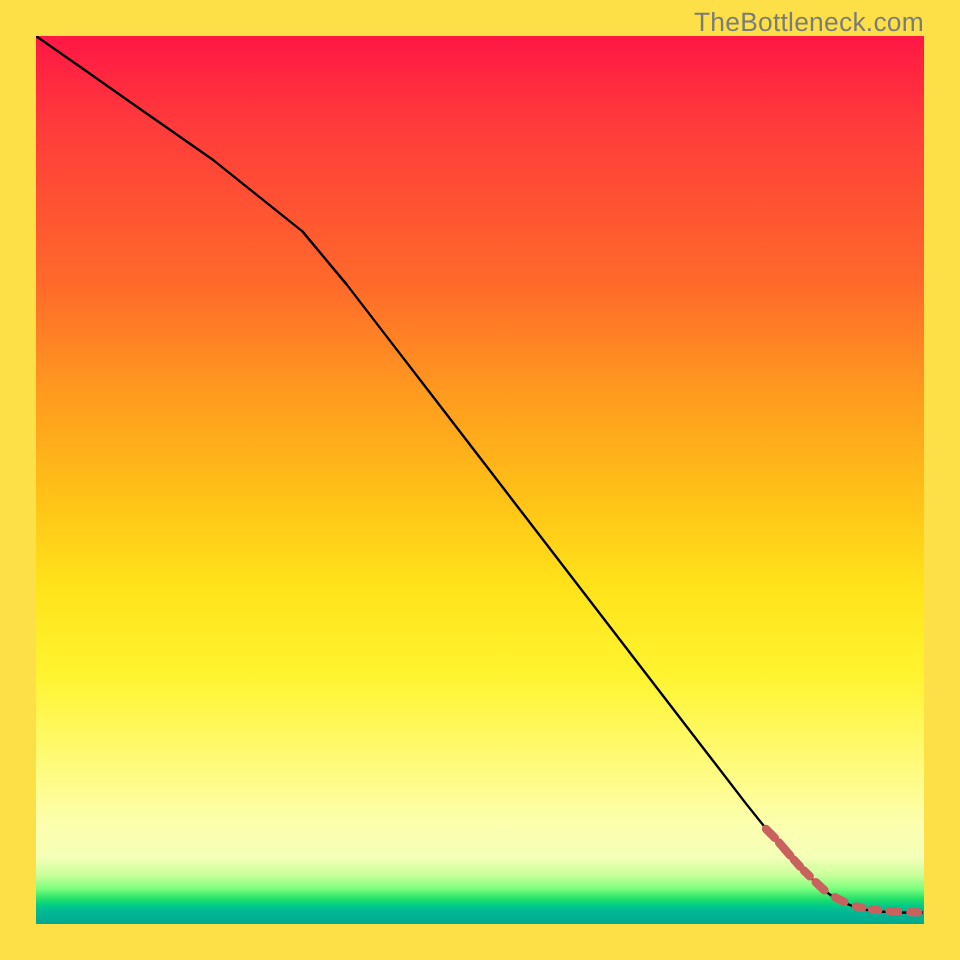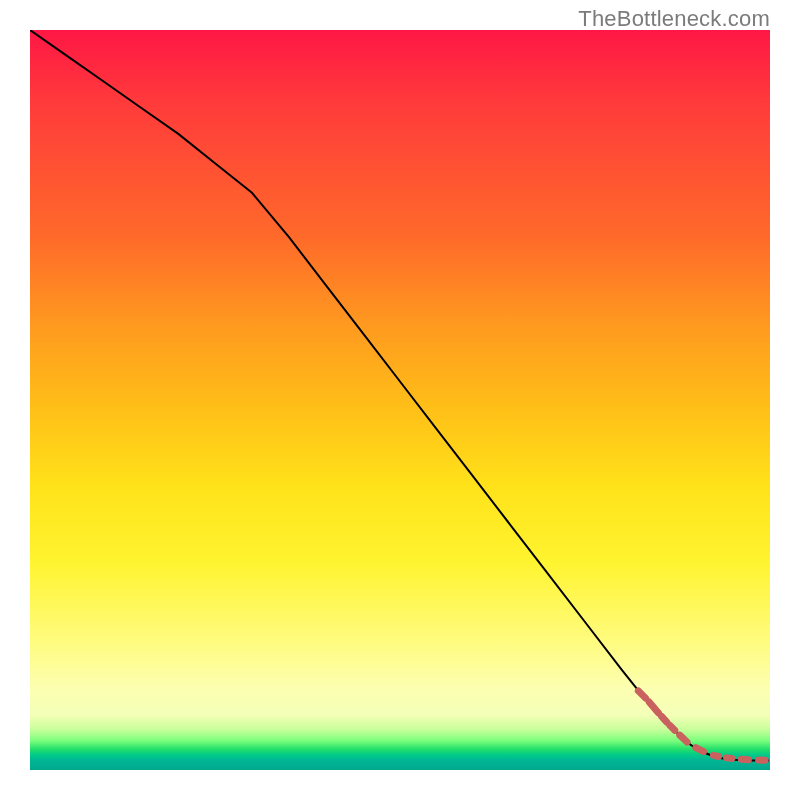--- a/index.html
+++ b/index.html
@@ -8,21 +8,21 @@
     width: 800px;
     height: 800px;
     background: #000;
     overflow: hidden;
     font-family: Arial, Helvetica, sans-serif;
   }
   .frame {
     position: relative;
     width: 800px;
     height: 800px;
-    background: #ffffff;
+    background: #fde047;
   }
   .plot-area {
     position: absolute;
     left: 30px;
     top: 30px;
     width: 740px;
     height: 740px;
     
     background: linear-gradient(
       to bottom,

